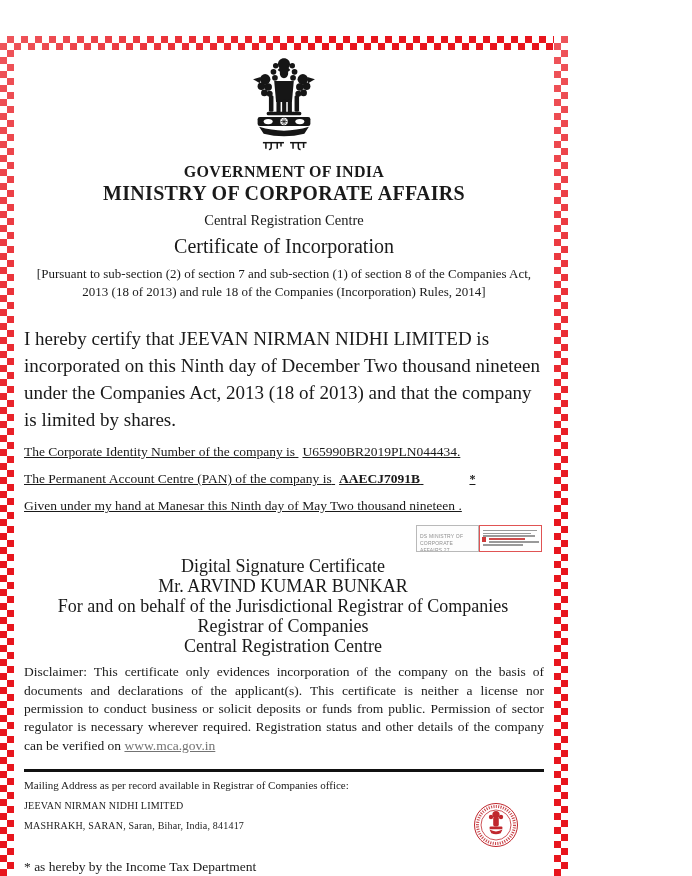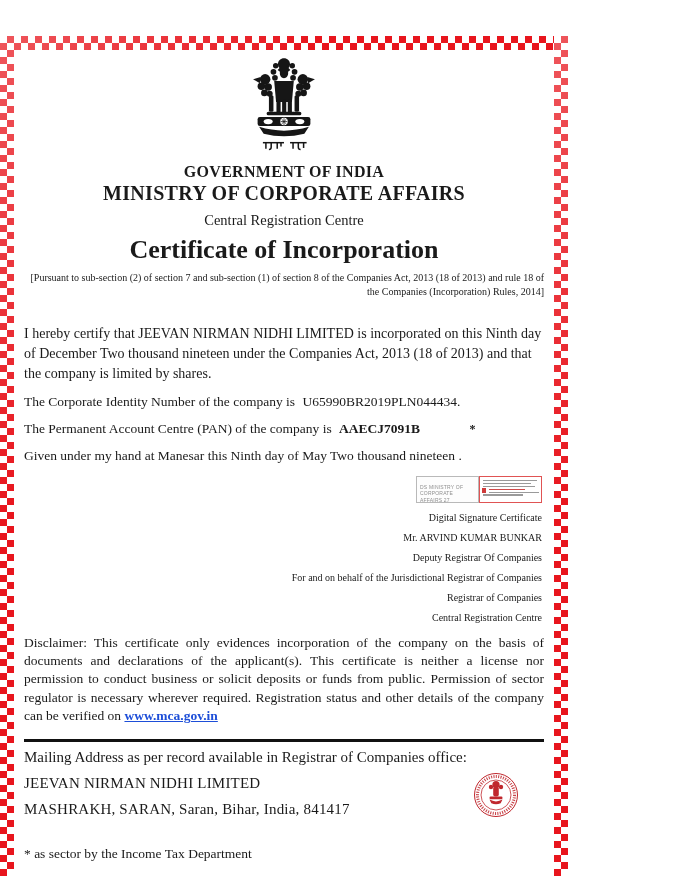--- a/index.html
+++ b/index.html
@@ -21,56 +21,56 @@
   .chk-left{top:0;bottom:0;left:0;width:14px;}
   .chk-right{top:0;bottom:0;right:0;width:14px;}
 
   .content{position:absolute;top:14px;left:14px;right:14px;bottom:14px;padding:4px 10px 0 10px;}
 
   .center{text-align:center;}
   .emblem-wrap{text-align:center;margin-top:2px;line-height:0;}
   .gov{font-weight:bold;font-size:16px;letter-spacing:.3px;margin-top:8px;line-height:1.2;}
   .ministry{font-weight:bold;font-size:20px;letter-spacing:.3px;line-height:1.2;}
   .centre{font-size:14.5px;margin-top:7px;line-height:1.2;}
-  .title{font-weight:bold;font-size:26px;margin-top:5px;line-height:1.15;}
-  .pursuant{font-size:10px;margin:7px auto 0 auto;max-width:648px;line-height:1.4;text-align:right;}
-
-  .body-text{font-size:14px;line-height:1.42;margin-top:25px;}
-  .line{font-size:13.5px;margin-top:8px;line-height:1.42;}
+  .title{font-weight:normal;font-size:20px;margin-top:5px;line-height:1.15;}
+  .pursuant{font-size:13px;margin:7px auto 0 auto;max-width:648px;line-height:1.4;}
+
+  .body-text{font-size:19px;line-height:1.42;margin-top:25px;}
+  .line{font-size:13.5px;margin-top:8px;line-height:1.42;text-decoration:underline;}
   .bold{font-weight:bold;}
   .val{margin-left:4px;}
   .ast{margin-left:46px;font-weight:bold;font-size:12px;}
 
   .stamp-row{display:flex;justify-content:flex-end;margin-top:10px;margin-right:2px;}
   .ds-stamp{display:flex;width:126px;height:27px;}
   .ds-left{
     box-sizing:border-box;width:63px;border:1px solid #b9b9b9;background:#fdfdfd;
     font-family:"Liberation Sans","DejaVu Sans",sans-serif;
     font-size:5px;line-height:1.35;color:#8f8f8f;padding:7px 2px 2px 3px;
     text-transform:uppercase;letter-spacing:.2px;overflow:hidden;
   }
   .ds-right{
     box-sizing:border-box;width:63px;border:1px solid #e05353;background:#ffffff;
     padding:2px 3px;position:relative;
   }
   .ds-line{height:1.5px;background:#9a9a9a;margin:1.4px 0;}
   .ds-line.r{background:#cf4a4a;}
   .ds-redmark{position:absolute;left:2px;top:11px;width:4px;height:5px;background:#cf3a3a;}
 
-  .sig-block{text-align:right;font-size:10px;line-height:19px;margin-top:5px;margin-right:2px;}
+  .sig-block{text-align:center;font-size:18px;line-height:19px;margin-top:5px;margin-right:2px;}
   .sig-block div{margin-top:1px;}
 
   .disclaimer{font-size:13.5px;line-height:1.36;text-align:justify;margin-top:7px;}
-  .link{color:#1d4ed8;text-decoration:underline;cursor:pointer;font-weight:bold;}
+  .link{color:#737373;text-decoration:underline;cursor:pointer;}
 
   .rule{height:2.5px;background:#111;margin-top:14px;border:none;width:100%;}
 
   .mailing{position:relative;margin-top:7px;}
-  .mailing-heading{font-size:15px;font-family:Liberation Serif, serif;}
-  .mailing-line{font-size:15px;margin-top:9px;letter-spacing:.2px;font-family:Liberation Serif, serif;}
+  .mailing-heading{font-size:11px;font-family:Liberation Serif, serif;}
+  .mailing-line{font-size:10px;margin-top:9px;letter-spacing:.2px;font-family:Liberation Serif, serif;}
 
   .seal{position:absolute;right:24px;top:22px;line-height:0;}
 
   .footnote{font-size:13.5px;margin-top:28px;}
 
   .sr-only{position:absolute;width:1px;height:1px;overflow:hidden;clip:rect(0 0 0 0);white-space:nowrap;}
 </style>
 </head>
 <body>
 
@@ -179,21 +179,20 @@
           <div class="ds-line r" style="width:36px;margin-left:6px"></div>
           <div class="ds-line" style="width:50px;margin-left:6px"></div>
           <div class="ds-line" style="width:40px"></div>
         </div>
       </div>
     </div>
 
     <div class="sig-block">
       <div>Digital Signature Certificate</div>
       <div>Mr. ARVIND KUMAR BUNKAR</div>
-      <div>Deputy Registrar Of Companies</div>
       <div>For and on behalf of the Jurisdictional Registrar of Companies</div>
       <div>Registrar of Companies</div>
       <div>Central Registration Centre</div>
     </div>
 
     <div class="disclaimer">
       <span>Disclaimer: This certificate only evidences incorporation of the company on the basis of documents and declarations of the applicant(s). This certificate is neither a license nor permission to conduct business or solicit deposits or funds from public. Permission of sector regulator is necessary wherever required. Registration status and other details of the company can be verified on </span><span class="link">www.mca.gov.in</span>
     </div>
 
     <div class="rule"></div>
@@ -213,16 +212,16 @@
             <circle cx="19" cy="16" r="2.2"></circle>
               <circle cx="29" cy="16" r="2.2"></circle>
             <rect x="21.2" y="15.5" width="5.6" height="10" rx="2"></rect>
             <rect x="17.5" y="25.5" width="13" height="2.8" rx="1.2"></rect>
             <path d="M17.5 28.6 q6.5 3.6 13 0 l-1.8 3.6 q-4.7 2 -9.4 0 z"></path>
           </g>
         </svg>
       </div>
     </div>
 
-    <div class="footnote">* as sector by the Income Tax Department</div>
+    <div class="footnote">* as hereby by the Income Tax Department</div>
 
   </div>
 </div>
 
 </body></html>

